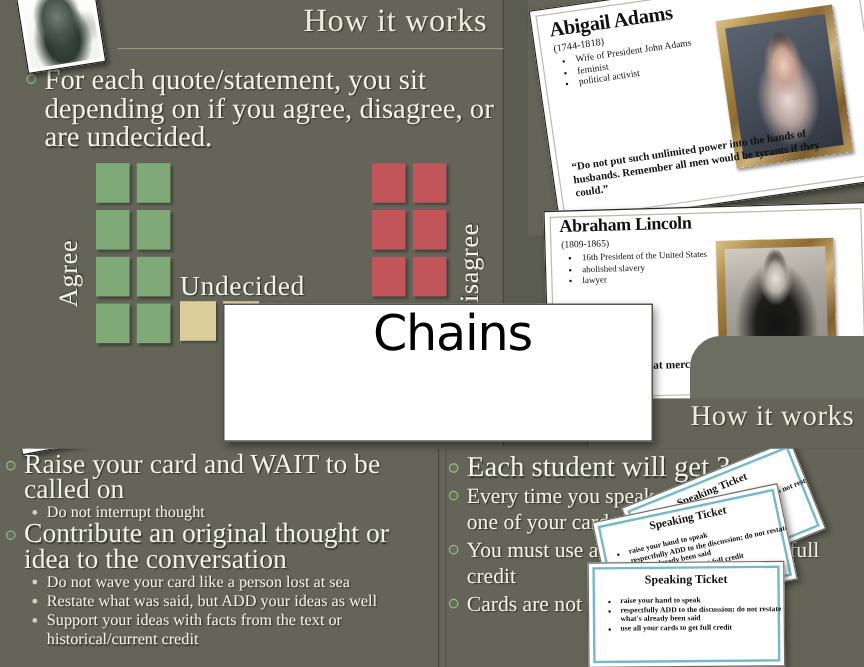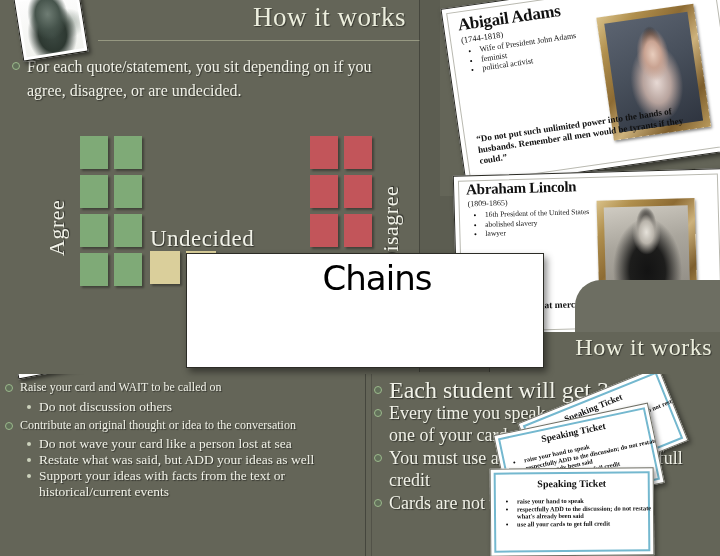--- a/index.html
+++ b/index.html
@@ -13,21 +13,21 @@
 
   .slide-title{
     font-family:"Liberation Serif",serif;
     color:#eceedd;font-weight:400;letter-spacing:.5px;
     text-shadow:1px 1px 1px rgba(0,0,0,.45);
   }
   .title-rule{height:1px;background:rgba(210,215,180,.45);}
 
   
   .bul{position:relative;color:#f1f2e8;text-shadow:1px 1px 1px rgba(0,0,0,.5);}
-  .bul.l1{font-size:12px;line-height:20.5px;padding-left:17px;margin-bottom:1px;}
+  .bul.l1{font-size:23px;line-height:20.5px;padding-left:17px;margin-bottom:1px;}
   .bul.l1:before{content:"";position:absolute;left:2px;top:7px;width:8px;height:8px;
      border-radius:50%;border:1.6px solid #9cba8c;background:#62705a;box-sizing:border-box;}
   .bul.l2{font-size:13.5px;line-height:16px;padding-left:36px;margin-bottom:0px;}
   .bul.l2:before{content:"";position:absolute;left:24px;top:6px;width:4px;height:4px;
      border-radius:50%;background:#cdd3bd;}
 
   
   .seat{position:absolute;box-shadow:2px 2px 2px rgba(0,0,0,.35);}
   .seat.g{background:#7faa77;}
   .seat.r{background:#c2555a;}
@@ -96,21 +96,21 @@
 </head>
 <body>
 
 <div id="stage">
 
   <div class="panel" style="left:0;top:0;width:420px;height:372px;">
 
     <div class="slide-title" style="position:absolute;right:14px;top:2px;font-size:27px;">How it works</div>
     <div class="title-rule" style="position:absolute;left:98px;top:40px;width:322px;"></div>
 
-    <div class="bul l1" style="position:absolute;left:10px;top:55px;width:382px;font-size:16px;line-height:24px;">For each quote/statement, you sit depending on if you agree, disagree, or are undecided.</div>
+    <div class="bul l1" style="position:absolute;left:20px;top:55px;width:382px;font-size:24px;line-height:24px;">For each quote/statement, you sit depending on if you agree, disagree, or are undecided.</div>
 
     <div style="position:absolute;left:0;top:128px;width:420px;height:170px;">
 
       <div class="seat g" style="left:80px;top:8px;width:28px;height:33px;position:absolute;"></div>
       <div class="seat g" style="left:114px;top:8px;width:28px;height:33px;position:absolute;"></div>
       <div class="seat g" style="left:80px;top:47px;width:28px;height:33px;position:absolute;"></div>
       <div class="seat g" style="left:114px;top:47px;width:28px;height:33px;position:absolute;"></div>
       <div class="seat g" style="left:80px;top:86px;width:28px;height:33px;position:absolute;"></div>
       <div class="seat g" style="left:114px;top:86px;width:28px;height:33px;position:absolute;"></div>
       <div class="seat g" style="left:80px;top:125px;width:28px;height:33px;position:absolute;"></div>
@@ -191,25 +191,25 @@
   <div class="hline" style="left:372px;top:374px;width:348px;"></div>
 
   <div class="panel" style="left:0;top:374px;width:366px;height:182px;">
 
     <div class="thinker" style="left:12px;top:-62px;width:62px;height:60px;transform:rotate(-11deg);">
       <div class="fig"></div>
     </div>
 
     <div style="position:absolute;left:3px;top:3px;width:360px;">
       <div class="bul l1">Raise your card and WAIT to be called on</div>
-      <div class="bul l2">Do not discussion others</div>
+      <div class="bul l2">Do not interrupt thought</div>
       <div class="bul l1" style="width:334px;">Contribute an original thought or idea to the conversation</div>
       <div class="bul l2">Do not wave your card like a person lost at sea</div>
       <div class="bul l2" style="width:300px;">Restate what was said, but ADD your ideas as well</div>
-      <div class="bul l2" style="width:308px;">Support your ideas with facts from the text or historical/current events</div>
+      <div class="bul l2" style="width:308px;">Support your ideas with facts from the text or historical/current credit</div>
     </div>
   </div>
 
   <div class="vline" style="left:365px;top:374px;height:182px;"></div>
   <div class="vline" style="left:371px;top:374px;height:182px;background:rgba(0,0,0,.18);"></div>
 
   <div class="panel" style="left:372px;top:374px;width:348px;height:182px;">
     <div style="position:absolute;left:0px;top:5px;width:330px;">
       <div class="bul l1" style="font-size:24px;line-height:22px;">Each student will get 3 cards</div>
       <div class="bul l1" style="font-size:18px;line-height:22px;width:268px;">Every time you speak, you give up one of your cards</div>
@@ -242,16 +242,16 @@
       <h4 style="top:9px;font-size:10px;">Speaking Ticket</h4>
       <ul style="left:6px;top:28px;width:150px;">
         <li>raise your hand to speak</li>
         <li>respectfully ADD to the discussion; do not restate what's already been said</li>
         <li>use all your cards to get full credit</li>
       </ul>
     </div>
   </div>
 
   <div id="titlebox" style="left:186px;top:253px;width:356px;height:113px;">
-    <div class="t" style="font-size:34px;line-height:48px;padding-left:24px;">Chains</div>
+    <div class="t" style="font-size:41px;line-height:48px;padding-left:24px;">Chains</div>
   </div>
 
 </div>
 
 </body></html>

